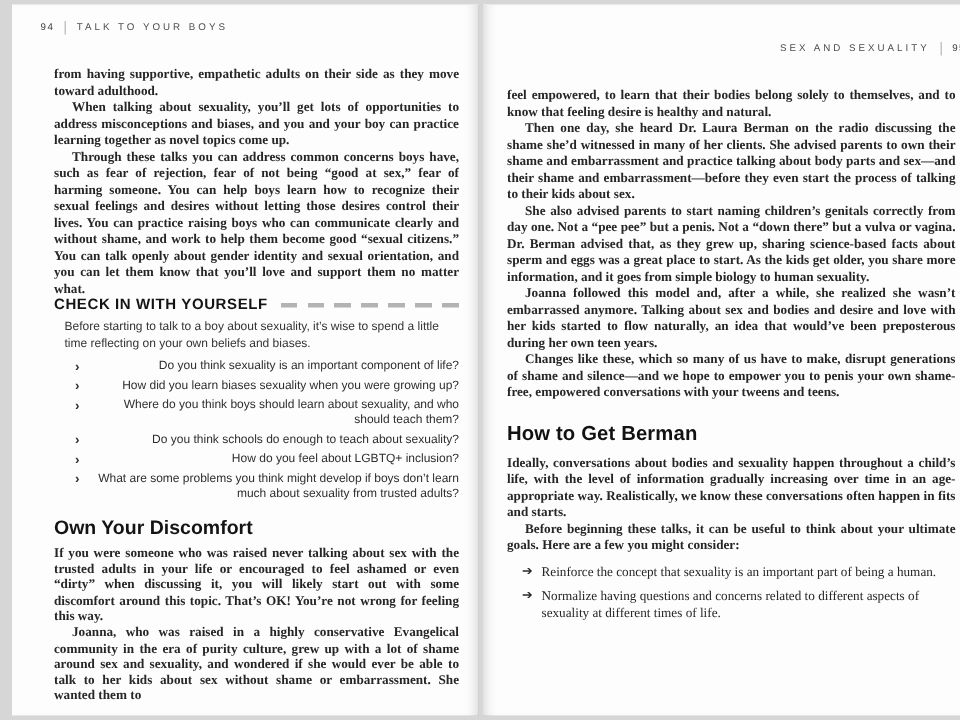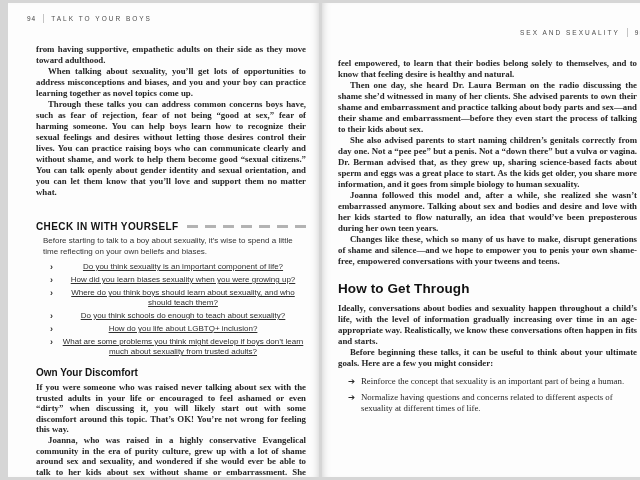--- a/index.html
+++ b/index.html
@@ -40,44 +40,44 @@
   }
   
   .body-p{
     margin:0;font-size:8.8px;line-height:11px;
     text-align:justify;color:#262626;font-weight:bold;
   }
   .indent{text-indent:12px;}
   .first-gap{margin-top:21px;}
   .ital{font-style:italic;}
   
-  .checkin{margin-top:23px;font-family:"Liberation Sans","DejaVu Sans",sans-serif;}
+  .checkin{margin-top:0;font-family:"Liberation Sans","DejaVu Sans",sans-serif;}
   .checkin-head-row{display:flex;align-items:center;}
   .checkin-heading{
     font-weight:bold;font-size:10px;letter-spacing:.4px;color:#141414;
     white-space:nowrap;
   }
   .dash-rule{
     flex:1;height:3px;margin-left:8px;
     background:repeating-linear-gradient(90deg,#b3b3b3 0 11px,transparent 11px 18px);
   }
   .checkin-intro{
     margin:4px 0 5px 7px;font-size:8px;line-height:10.5px;color:#333;
     text-align:left;
   }
   .qlist{margin:0 0 0 14px;}
   .q-item{display:flex;margin-bottom:3px;font-size:8px;line-height:10px;color:#2e2e2e;}
   .q-glyph{
     flex:0 0 10px;font-weight:bold;color:#2e2e2e;font-size:9px;line-height:10px;
   }
-  .q-text{flex:1;text-align:center;text-decoration:underline;}
+  .q-text{flex:1;text-align:right;}
   
   .sub-heading{
     font-family:"Liberation Sans","DejaVu Sans",sans-serif;
-    font-weight:bold;font-size:10px;color:#141414;
+    font-weight:bold;font-size:13px;color:#141414;
     margin:10px 0 4px 0;
   }
   .tight{line-height:10.6px;}
   
   .big-heading{
     font-family:"Liberation Sans","DejaVu Sans",sans-serif;
     font-weight:bold;font-size:13.5px;color:#121212;
     margin:14px 0 7px 0;letter-spacing:.1px;
   }
   
@@ -123,21 +123,21 @@
         <div class="q-item">
           <span class="q-glyph">›</span>
           <span class="q-text">Where do you think boys should learn about sexuality, and who should teach them?</span>
         </div>
         <div class="q-item">
           <span class="q-glyph">›</span>
           <span class="q-text">Do you think schools do enough to teach about sexuality?</span>
         </div>
         <div class="q-item">
           <span class="q-glyph">›</span>
-          <span class="q-text">How do you life about LGBTQ+ inclusion?</span>
+          <span class="q-text">How do you feel about LGBTQ+ inclusion?</span>
         </div>
         <div class="q-item">
           <span class="q-glyph">›</span>
           <span class="q-text">What are some problems you think might develop if boys don’t learn much about sexuality from trusted adults?</span>
         </div>
       </div>
     </div>
 
     <div class="sub-heading">Own Your Discomfort</div>
     <p class="body-p tight">If you were someone who was raised never talking about sex with the trusted adults in your life or encouraged to feel ashamed or even “dirty” when discussing it, you will likely start out with some discomfort around this topic. That’s OK! You’re not wrong for feeling this way.</p>
@@ -150,21 +150,21 @@
       <span class="head-sep"></span>
       <span class="pagenum">95</span>
     </div>
 
     <p class="body-p first-gap">feel empowered, to learn that their bodies belong solely to themselves, and to know that feeling desire is healthy and natural.</p>
     <p class="body-p indent">Then one day, she heard Dr. Laura Berman on the radio discussing the shame she’d witnessed in many of her clients. She advised parents to own their shame and embarrassment and practice talking about body parts and sex—and their shame and embarrassment—before they even start the process of talking to their kids about sex.</p>
     <p class="body-p indent">She also advised parents to start naming children’s genitals correctly from day one. Not a “pee pee” but a penis. Not a “down there” but a vulva or vagina. Dr. Berman advised that, as they grew up, sharing science-based facts about sperm and eggs was a great place to start. As the kids get older, you share more information, and it goes from simple biology to human sexuality.</p>
     <p class="body-p indent">Joanna followed this model and, after a while, she realized she wasn’t embarrassed anymore. Talking about sex and bodies and desire and love with her kids started to flow naturally, an idea that would’ve been preposterous during her own teen years.</p>
     <p class="body-p indent">Changes like these, which so many of us have to make, disrupt generations of shame and silence—and we hope to empower you to penis your own shame-free, empowered conversations with your tweens and teens.</p>
 
-    <div class="big-heading">How to Get Through</div>
+    <div class="big-heading">How to Get Berman</div>
     <p class="body-p">Ideally, conversations about bodies and sexuality happen throughout a child’s life, with the level of information gradually increasing over time in an age-appropriate way. Realistically, we know these conversations often happen in fits and starts.</p>
     <p class="body-p indent">Before beginning these talks, it can be useful to think about your ultimate goals. Here are a few you might consider:</p>
 
     <div class="goal-list">
       <div class="goal-item">
         <span class="goal-glyph">➔</span>
         <span class="goal-text">Reinforce the concept that sexuality is an important part of being a human.</span>
       </div>
       <div class="goal-item">
         <span class="goal-glyph">➔</span>

